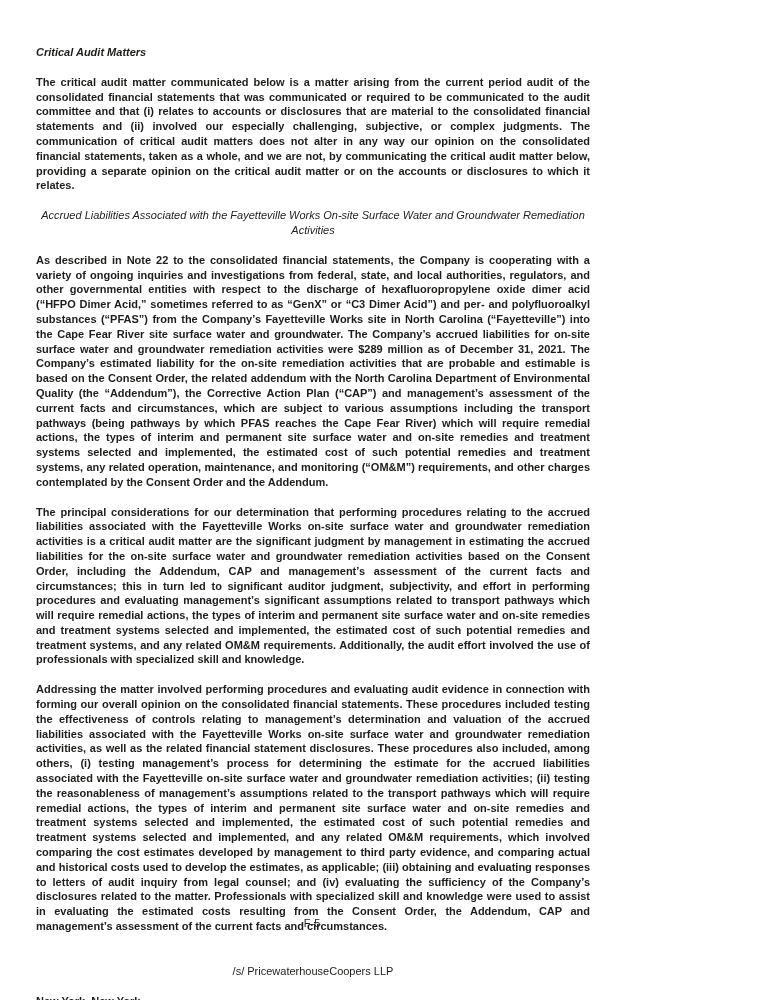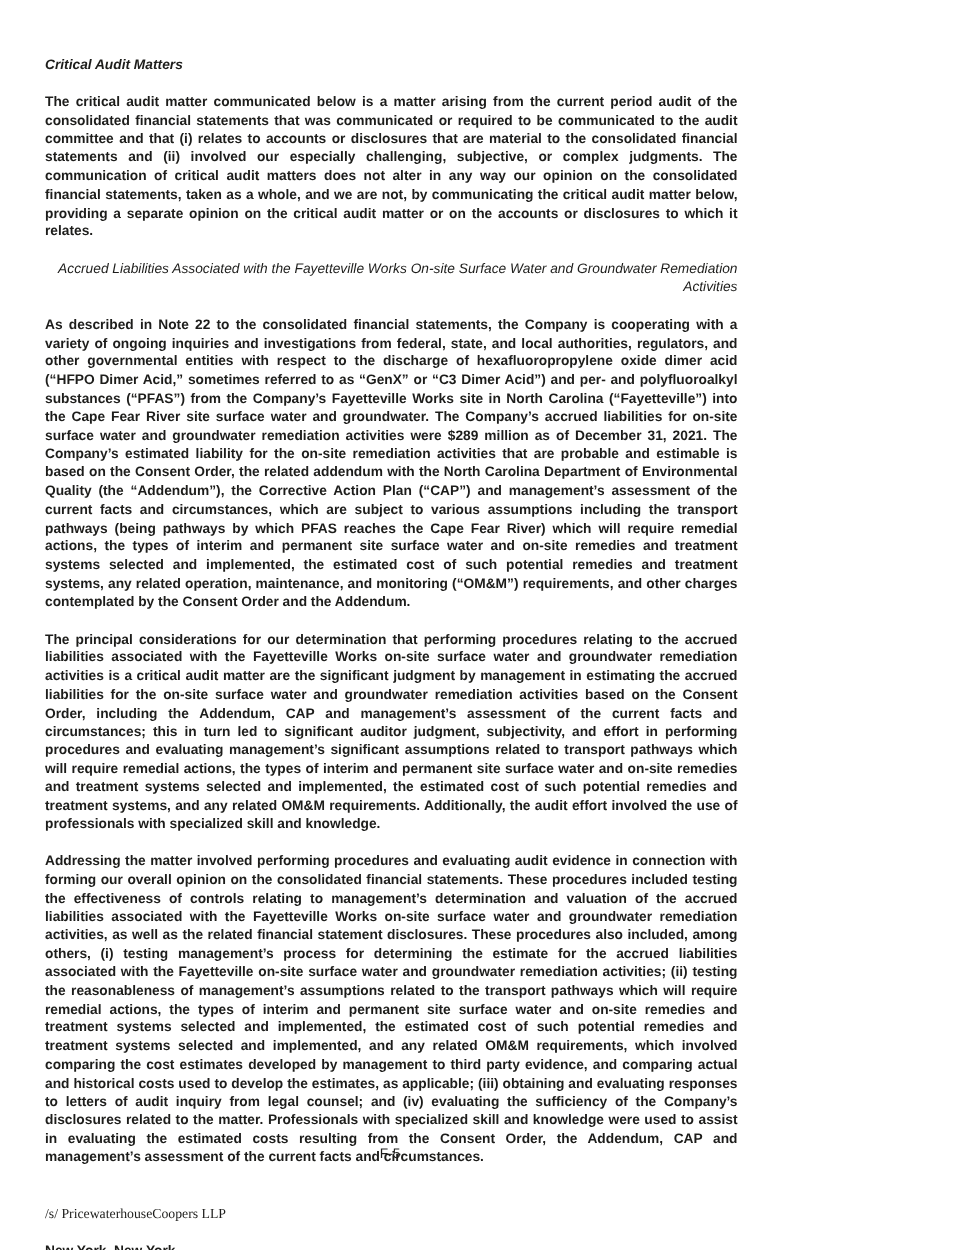--- a/index.html
+++ b/index.html
@@ -28,26 +28,25 @@
     text-align: left;
   }
   .para {
     margin: 0 0 15px 0;
     text-align: justify;
     font-weight: bold;
   }
   .subheading {
     margin: 0 0 15px 0;
     font-style: italic;
-    text-align: right;
+    text-align: center;
   }
   .signature {
     margin: 30px 0 15px 0;
-    text-align: left;
-    font-family: Liberation Serif, serif;
+    text-align: center;
   }
   .addr {
     margin: 0 0 15px 0;
     font-weight: bold;
   }
   .tenure {
     margin: 0;
     text-align: left;
   }
   .page-footer {

